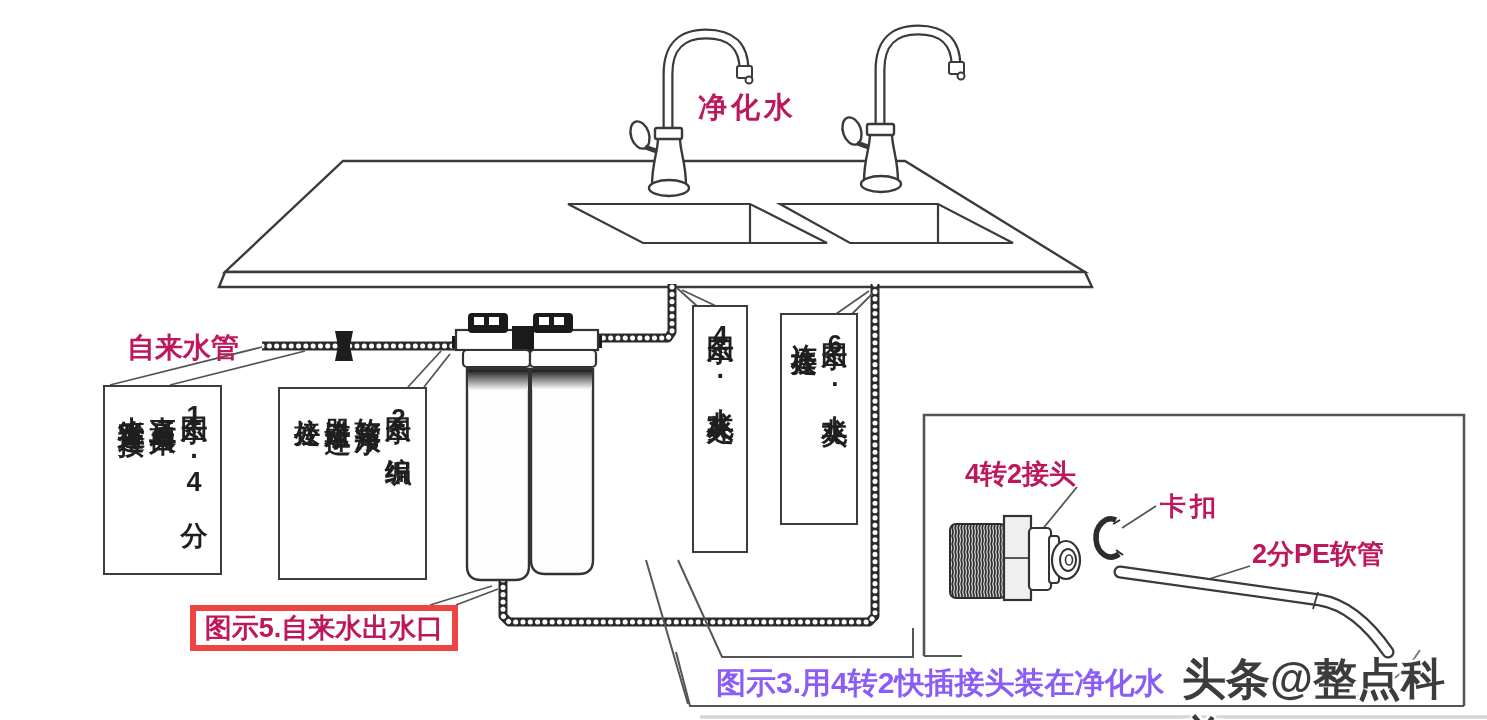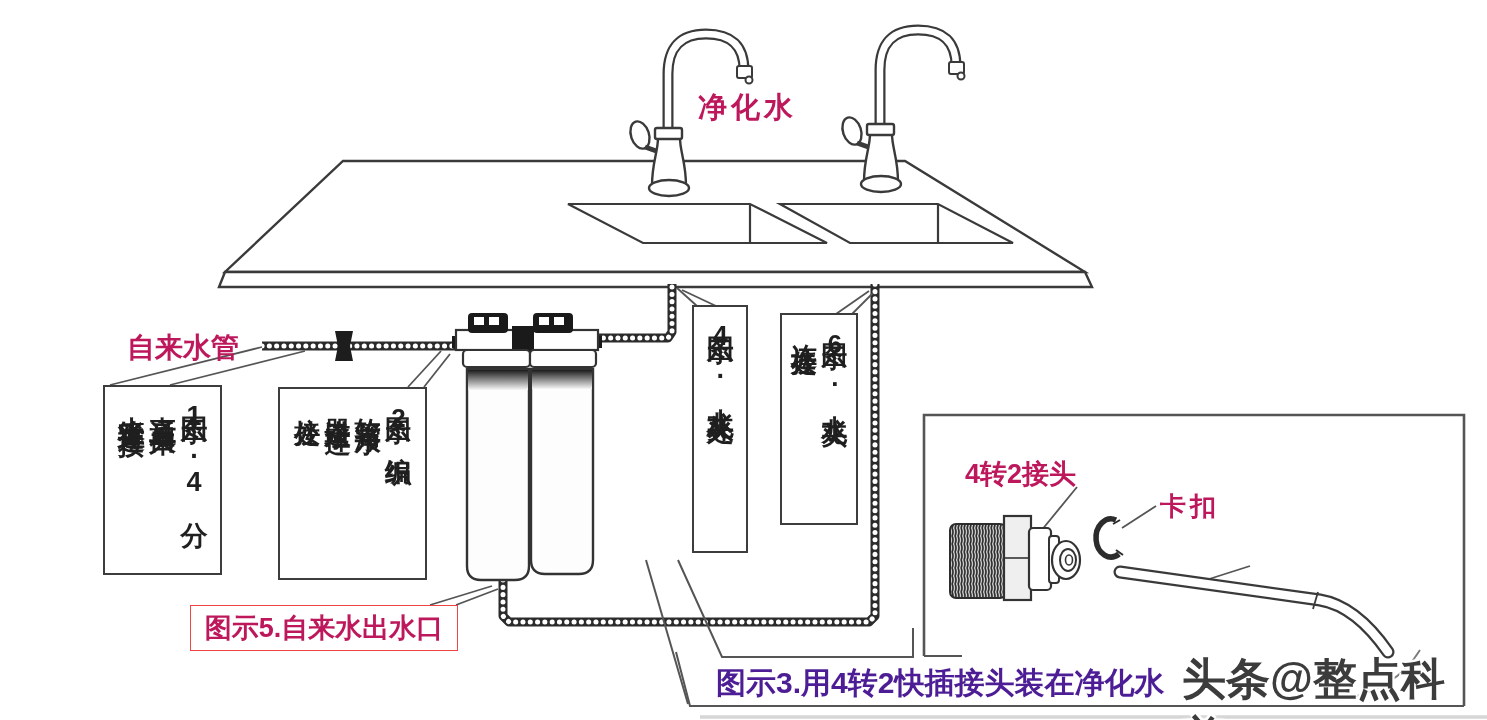--- a/index.html
+++ b/index.html
@@ -5,21 +5,21 @@
   html,body{margin:0;padding:0;background:#fff;}
   #canvas{position:relative;width:1487px;height:720px;background:#fff;overflow:hidden;
           font-family:"Liberation Sans",sans-serif;}
   #lineart{position:absolute;left:0;top:0;}
   .lbl{position:absolute;font-weight:bold;color:#be185d;white-space:nowrap;}
   .vbox{position:absolute;background:#fff;border:2px solid #3d3d3d;display:flex;
         flex-direction:row-reverse;justify-content:center;align-items:flex-start;
         gap:3px;padding:8px 2px;box-sizing:border-box;}
   .vcol{writing-mode:vertical-rl;text-orientation:upright;font-weight:bold;color:#1f1f1f;
         letter-spacing:3px;line-height:1.05;}
-  .hbox{position:absolute;background:#fff;border:1px solid #ef4444;display:flex;
+  .hbox{position:absolute;background:#fff;border:6px solid #ef4444;display:flex;
         align-items:center;justify-content:center;box-sizing:border-box;}
   #watermark{position:absolute;font-weight:bold;color:#3c3c3c;
      text-shadow:-2px -2px 0 #fff,2px -2px 0 #fff,-2px 2px 0 #fff,2px 2px 0 #fff,0 0 5px #fff;
      z-index:9;}
 </style>
 </head>
 <body>
 
 <div id="canvas">
 
@@ -177,20 +177,21 @@
 
 <div class="vbox" style="left:780px;top:313px;width:78px;height:212px;">
   <span class="vcol" style="font-size:26px;">图示6.水龙头</span>
   <span class="vcol" style="font-size:26px;">连接处</span>
 </div>
 
 <div class="hbox" style="left:190px;top:605px;width:268px;height:46px;">
   <span class="lbl" style="position:static;font-size:27px;">图示5.自来水出水口</span>
 </div>
 
-<div class="lbl" style="left:716px;top:663px;font-size:30px;color:#4c1d95;">图示3.用4转2快插接头装在净化水</div>
+<div class="lbl" style="left:716px;top:663px;font-size:30px;color:#8b5cf6;">图示3.用4转2快插接头装在净化水</div>
 
 <div class="lbl" style="left:965px;top:456px;font-size:27px;">4转2接头</div>
 <div class="lbl" style="left:1160px;top:489px;font-size:26px;letter-spacing:4px;text-align:center;">卡扣</div>
+<div class="lbl" style="left:1252px;top:536px;font-size:27px;">2分PE软管</div>
 
 <div id="watermark" style="left:1182px;top:650px;font-size:44px;">头条@整点科普</div>
 
 </div>
 
 </body></html>

